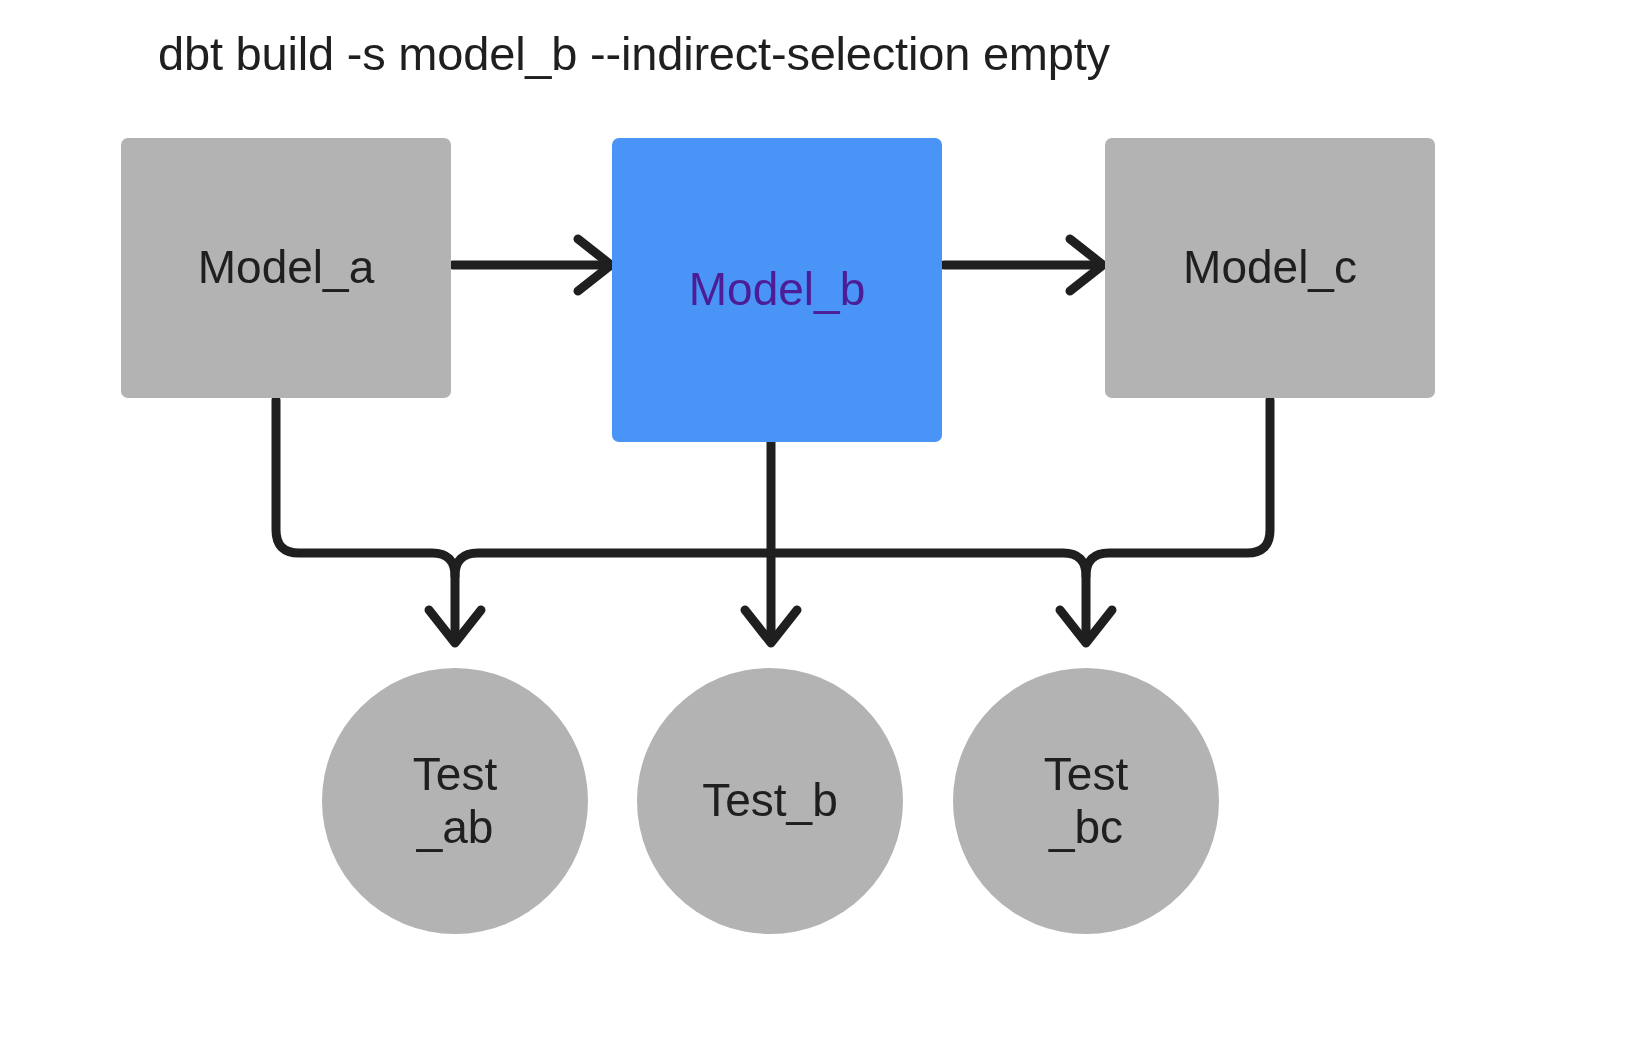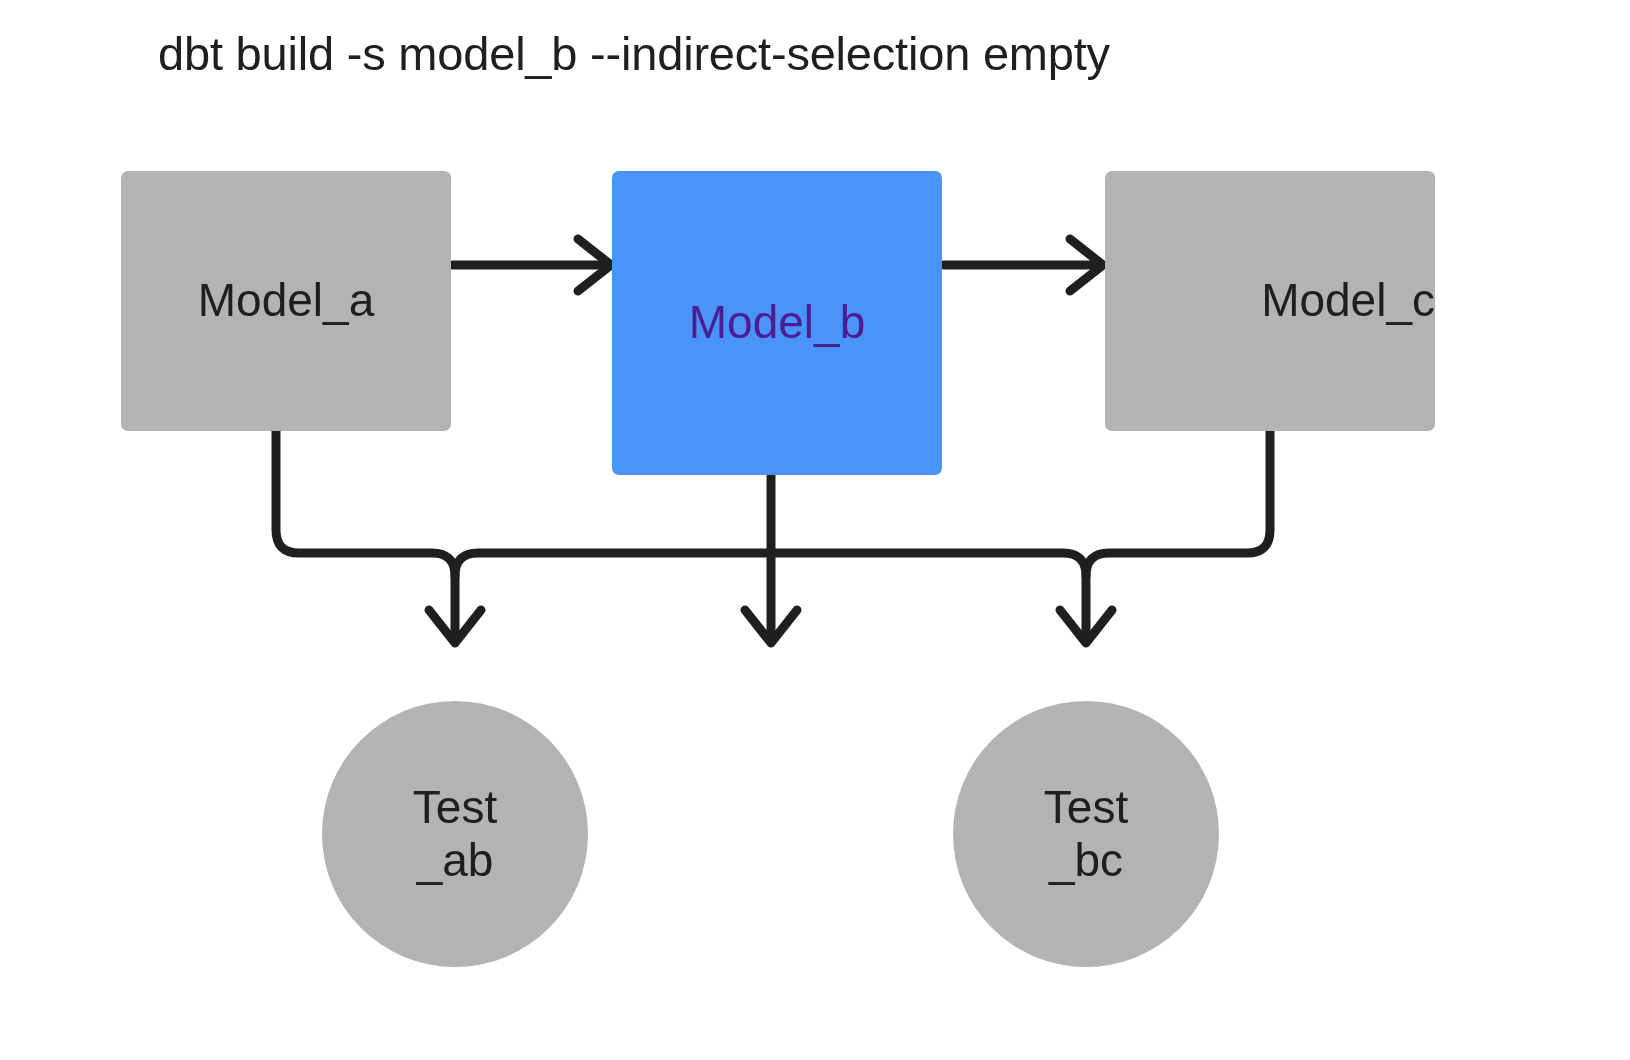--- a/index.html
+++ b/index.html
@@ -41,36 +41,35 @@
   .node {
     position: absolute;
     display: flex;
     align-items: center;
     justify-content: center;
     text-align: center;
     color: #1f1f1f;
     font-size: 46px;
     line-height: 1.16;
     box-sizing: border-box;
-    margin-top: 33px;
   }
   .node.model {
     border-radius: 7px;
   }
   .node.test {
     border-radius: 50%;
   }
   .node-label {
     display: block;
     white-space: pre-line;
   }
   
   #node-model_a { left: 121px;  top: 138px; width: 330px; height: 260px; background: #b3b3b3; }
   #node-model_b { left: 612px;  top: 138px; width: 330px; height: 304px; background: #4a94f8; color: #4c1d95; }
-  #node-model_c { left: 1105px; top: 138px; width: 330px; height: 260px; background: #b3b3b3; justify-content: flex-end; }
+  #node-model_c { left: 1105px; top: 138px; width: 330px; height: 260px; background: #b3b3b3; }
   
   #node-test_ab { left: 322px;  top: 668px; width: 266px; height: 266px; background: #b3b3b3; }
   #node-test_b  { left: 637px;  top: 668px; width: 266px; height: 266px; background: #b3b3b3; }
   #node-test_bc { left: 953px;  top: 668px; width: 266px; height: 266px; background: #b3b3b3; }
 </style>
 </head>
 <body>
 
 <div id="stage">
 
@@ -124,19 +123,22 @@
 
   <div class="node model" id="node-model_c">
     <span class="node-label">Model_c</span>
   </div>
 
   <div class="node test" id="node-test_ab">
     <span class="node-label">Test
 _ab</span>
   </div>
 
+  <div class="node test" id="node-test_b">
+    <span class="node-label">Test_b</span>
+  </div>
 
   <div class="node test" id="node-test_bc">
     <span class="node-label">Test
 _bc</span>
   </div>
 
 </div>
 
 </body></html>

